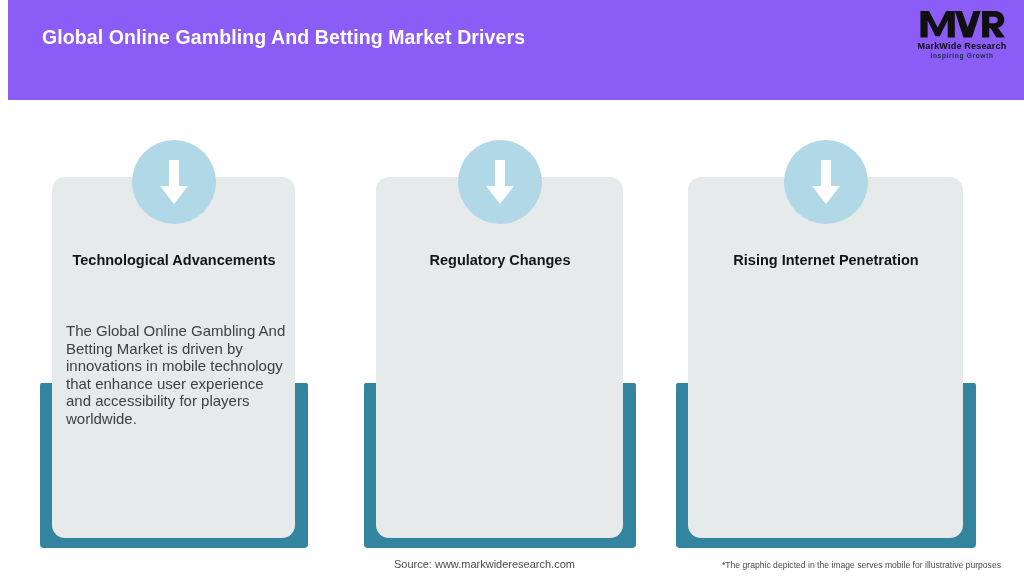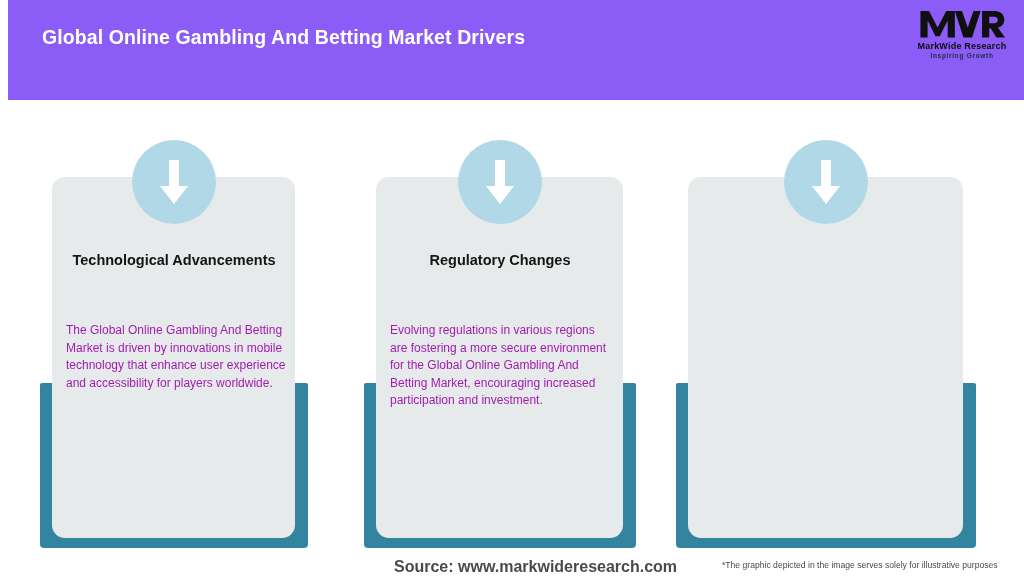--- a/index.html
+++ b/index.html
@@ -131,33 +131,33 @@
     font-size: 14.5px;
     font-weight: bold;
     color: #141414;
     z-index: 2;
   }
   .card-text {
     position: absolute;
     top: 222px;
     left: 26px;
     right: 22px;
-    font-size: 12px;
+    font-size: 15px;
     line-height: 17.5px;
-    color: #a21caf;
+    color: #404040;
     z-index: 2;
   }
 
   
   .footer-source {
     position: absolute;
     left: 394px;
     top: 558px;
-    font-size: 16px;
-    font-weight: bold;
+    font-size: 11px;
+    font-weight: normal;
     color: #4a4a4a;
     white-space: nowrap;
   }
   .footer-note {
     position: absolute;
     left: 722px;
     top: 560px;
     font-size: 8.6px;
     color: #4a4a4a;
     white-space: nowrap;
@@ -196,29 +196,29 @@
 
   <div class="card-unit" style="left:364px; width:272px;">
     <div class="card-plate"></div>
     <div class="card-body"></div>
     <div class="card-circle">
       <svg class="arrow-icon" viewBox="0 0 34 48">
         <path d="M12 2 L22 2 L22 28 L31 28 L17 46 L3 28 L12 28 Z" fill="#ffffff"></path>
       </svg>
     </div>
     <div class="card-heading">Regulatory Changes</div>
-    <div class="card-text">Evolving regulations in various regions are fostering a more secure environment for the Global Online Gambling And Betting Market, encouraging increased participation and investment.</div>
   </div>
 
   <div class="card-unit" style="left:676px; width:300px;">
     <div class="card-plate"></div>
     <div class="card-body"></div>
     <div class="card-circle">
       <svg class="arrow-icon" viewBox="0 0 34 48">
         <path d="M12 2 L22 2 L22 28 L31 28 L17 46 L3 28 L12 28 Z" fill="#ffffff"></path>
       </svg>
     </div>
+    <div class="card-heading">Rising Internet Penetration</div>
   </div>
 
 </div>
 
 <div class="footer-source">Source: www.markwideresearch.com</div>
-<div class="footer-note">*The graphic depicted in the image serves solely for illustrative purposes</div>
+<div class="footer-note">*The graphic depicted in the image serves mobile for illustrative purposes</div>
 
 </body></html>

